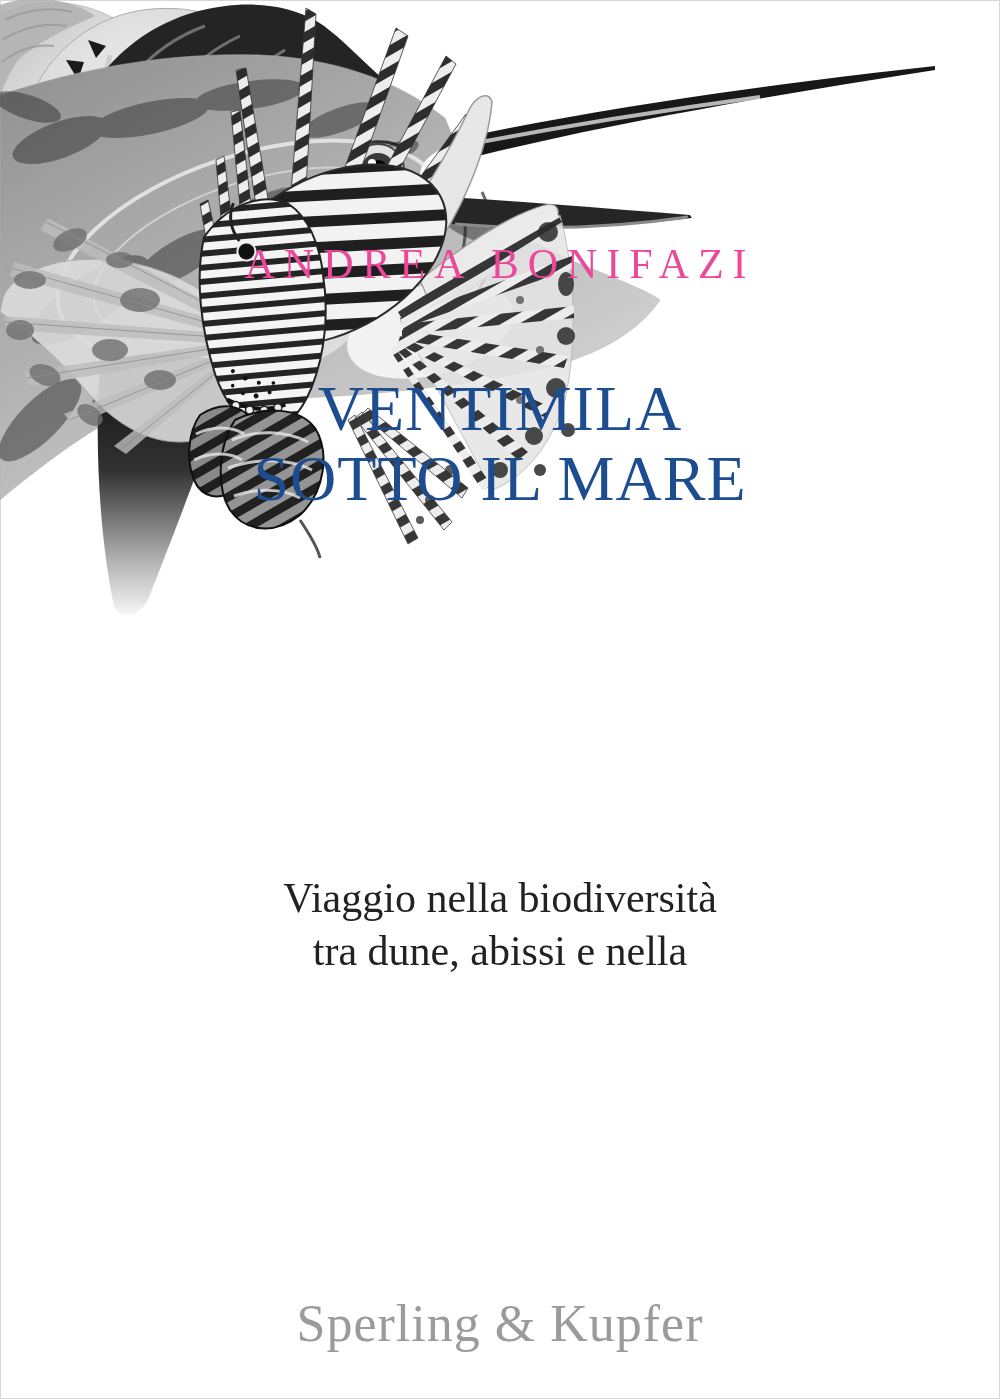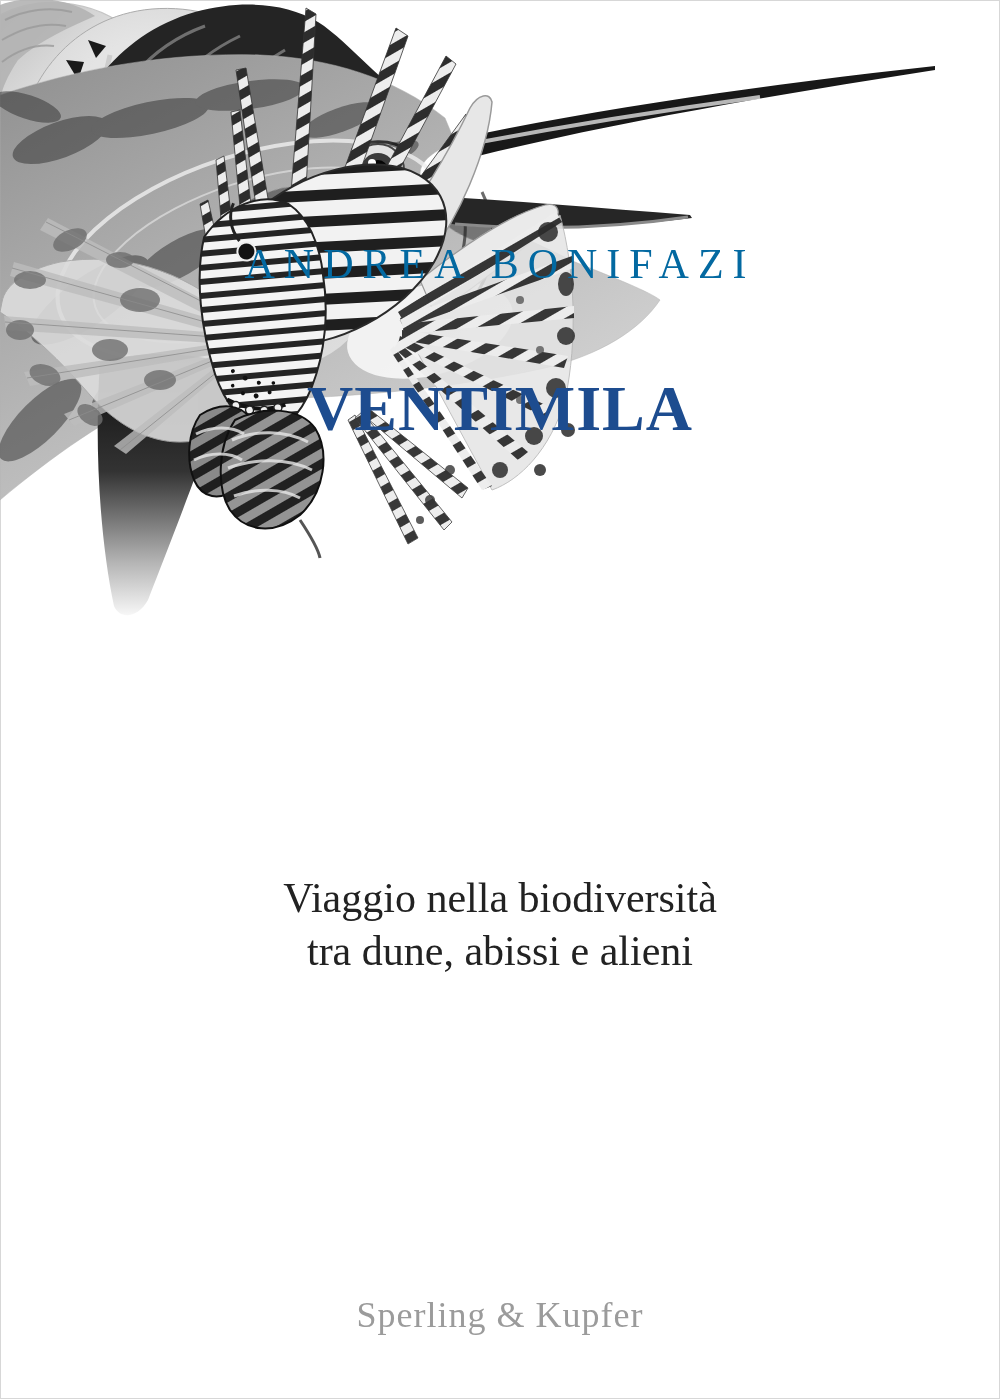--- a/index.html
+++ b/index.html
@@ -14,38 +14,38 @@
   .illus{position:absolute;pointer-events:none;}
   #illus-deepsea{left:0;top:45;}
   #illus-jellyfish{left:650;top:22;}
   #illus-swordfish{left:0;top:520;}
   #illus-lionfish{left:425;top:838;}
 
   .author{
     position:absolute;left:0;top:240px;width:1000px;
     text-align:center;
     font-size:42px;letter-spacing:9px;
-    color:#0369a1;z-index:10;
+    color:#ec4899;z-index:10;
   }
   .title{
     position:absolute;left:0;top:374px;width:1000px;
-    text-align:center;font-weight:bold;
+    text-align:center;font-weight:normal;
     font-size:64px;line-height:70px;letter-spacing:1px;
     color:#1d4c8f;z-index:10;
   }
   .subtitle{
     position:absolute;left:0;top:872px;width:1000px;
     text-align:center;
     font-size:42px;line-height:53px;
     color:#222222;z-index:10;
   }
   .publisher{
     position:absolute;left:0;top:1294px;width:1000px;
     text-align:center;
-    font-size:36px;letter-spacing:1px;
+    font-size:52px;letter-spacing:1px;
     color:#9b9b9b;z-index:10;
   }
   .tline{display:block;}
 </style>
 </head>
 <body>
 
 <div class="page">
 
   <svg id="illus-deepsea" class="illus" width="220" height="295" viewBox="0 0 220 295">
@@ -399,21 +399,22 @@
         <circle cx="450" cy="470" r="5"></circle>
         <circle cx="420" cy="520" r="4"></circle>
     </g>
     <path d="M300,520 C310,535 318,548 320,558" fill="none" stroke="#555555" stroke-width="3"></path>
   </svg>
 
   <div class="author">ANDREA BONIFAZI</div>
 
   <div class="title">
     <span class="tline">VENTIMILA</span>
+    <span class="tline">SOTTO IL MARE</span>
   </div>
 
   <div class="subtitle">
     <span class="tline">Viaggio nella biodiversità</span>
-    <span class="tline">tra dune, abissi e alieni</span>
+    <span class="tline">tra dune, abissi e nella</span>
   </div>
 
   <div class="publisher">Sperling &amp; Kupfer</div>
 </div>
 
 </body></html>

